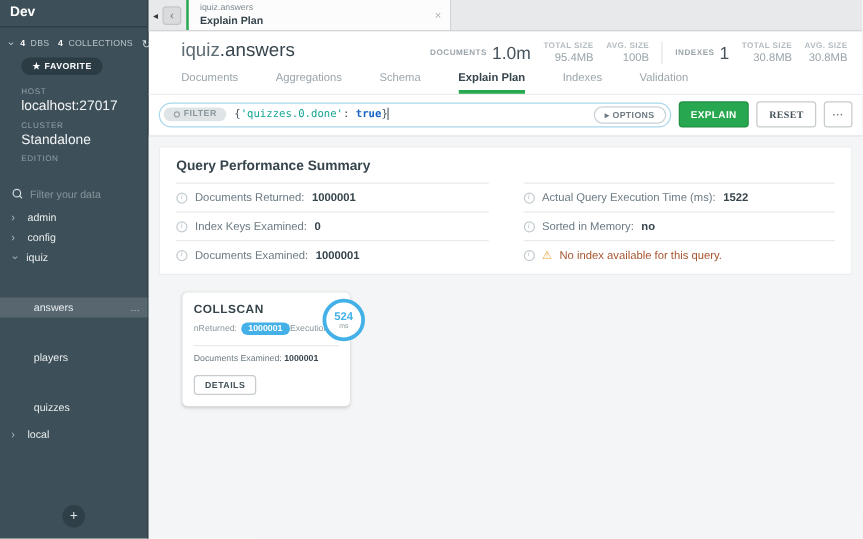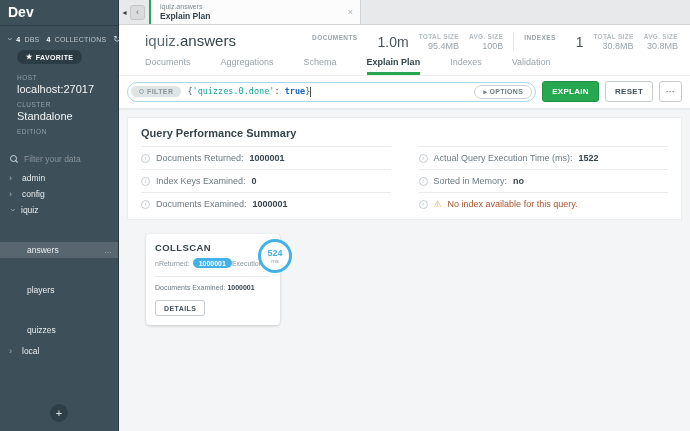--- a/index.html
+++ b/index.html
@@ -1,21 +1,21 @@
 <!DOCTYPE html>
 <html><head>
 <meta charset="utf-8">
 <style>
   * { box-sizing: border-box; margin: 0; padding: 0; }
   html,body { width:690px; height:431px; overflow:hidden; }
   body { font-family:"Liberation Sans", sans-serif; display:flex; background:#f4f5f6; }
 
   
   .sidebar { width:119px; flex-shrink:0; background:#3d4f58; color:#e9edee; display:flex; flex-direction:column; border-right:1px solid #29363d; }
-  .sb-title { font-size:14px; font-weight:bold; color:#fff; padding:4px 8px 5px; border-bottom:1px solid #2e3e46; }
+  .sb-title { font-size:11px; font-weight:bold; color:#fff; padding:4px 8px 5px; border-bottom:1px solid #2e3e46; }
   .sb-counts { display:flex; align-items:center; padding:8px 8px 2px; font-size:7px; color:#b9c4c9; letter-spacing:.2px; }
   .sb-counts .caret { font-size:9px; color:#b9c4c9; display:inline-block; transform:rotate(90deg); margin-right:5px; cursor:pointer; }
   .sb-counts .cnt { font-weight:bold; color:#fff; margin-right:2px; }
   .sb-counts .grp { margin-right:7px; white-space:nowrap; }
   .sb-refresh { margin-left:auto; font-size:9px; color:#cfd8db; cursor:pointer; }
   .fav-pill { display:inline-flex; align-items:center; gap:3px; background:#2b3c45; border-radius:9px; padding:3px 9px; font-size:7px; font-weight:bold; color:#fff; letter-spacing:.4px; margin:4px 0 7px 17px; cursor:pointer; align-self:flex-start; }
   .fav-pill .star { font-size:7px; }
   .sb-info { padding:3px 8px 3px 17px; }
   .sb-info .lbl { font-size:6.5px; color:#93a1a8; letter-spacing:.5px; margin-bottom:2px; }
   .sb-info .val { font-size:11px; color:#f2f4f5; }
@@ -44,21 +44,21 @@
   .tab { width:212px; background:#fcfcfd; border-left:2px solid #27a74f; border-right:1px solid #d2d4d6; padding:3px 6px 0 9px; position:relative; cursor:pointer; }
   .tab .ns { font-size:7px; color:#7e8a90; }
   .tab .vw { font-size:8.5px; font-weight:bold; color:#36444c; margin-top:1px; }
   .tab .close { position:absolute; right:7px; top:7px; color:#a7b0b5; font-size:9px; cursor:pointer; }
 
   
   .hdr { display:flex; align-items:flex-start; justify-content:space-between; padding:7px 12px 0 26px; }
   .ns-title { font-size:15px; color:#36444c; }
   .ns-title .db { color:#5d6c74; }
   .stats { display:flex; align-items:center; gap:10px; padding-top:1px; }
-  .stat-big { display:flex; align-items:flex-start; gap:20px; }
+  .stat-big { display:flex; align-items:center; gap:4px; }
   .stat-big .k { font-size:6.5px; font-weight:bold; color:#9aa5ab; letter-spacing:.4px; }
   .stat-big .v { font-size:14px; color:#46545d; }
   .stat-sm { text-align:right; }
   .stat-sm .k { font-size:6.5px; font-weight:bold; color:#b3bcc1; letter-spacing:.3px; }
   .stat-sm .v { font-size:9px; color:#9aa5ab; margin-top:1px; }
   .stat-div { width:1px; height:18px; background:#e3e6e8; }
 
   
   .navtabs { display:flex; gap:30px; padding:6px 12px 0 26px; border-bottom:1px solid #ebedee; }
   .navtab { font-size:9px; color:#9aa5ab; padding-bottom:5px; cursor:pointer; white-space:nowrap; }
@@ -69,21 +69,21 @@
   .qpill { flex:1; height:20px; border:1px solid #a9d7ec; border-radius:12px; display:flex; align-items:center; padding:0 3px 0 3px; background:#fff; cursor:text; min-width:0; }
   .fbadge { display:inline-flex; align-items:center; gap:3px; background:#dfe4e6; color:#8a969c; border-radius:8px; padding:2px 8px; font-size:7px; font-weight:bold; letter-spacing:.4px; flex-shrink:0; }
   .fbadge .dot { width:5px; height:5px; border:1px solid #9aa5ab; border-radius:50%; display:inline-block; }
   .qcode { font-family:"DejaVu Sans Mono", monospace; font-size:8.5px; color:#44525a; margin-left:6px; white-space:nowrap; overflow:hidden; }
   .qcode .str { color:#13a591; }
   .qcode .bool { color:#1862c6; font-weight:bold; }
   .qcursor { display:inline-block; width:1px; height:10px; background:#44525a; vertical-align:middle; }
   .opts { margin-left:auto; border:1px solid #c9d2d6; border-radius:9px; padding:2px 8px; font-size:7px; font-weight:bold; color:#6e7b82; background:#fff; letter-spacing:.3px; cursor:pointer; flex-shrink:0; }
   .btn { border-radius:3px; font-size:8px; font-weight:bold; padding:5px 9px; cursor:pointer; letter-spacing:.3px; }
   .btn-explain { background:#27a74f; color:#fff; border:1px solid #219044; }
-  .btn-reset { background:#fff; color:#43525a; border:1px solid #c6cbce; }
+  .btn-reset { background:#fff; color:#43525a; border:1px solid #c6cbce;font-family:Liberation Serif, serif; }
   .btn-more { background:#fff; color:#6e7b82; border:1px solid #c6cbce; padding:5px 6px; }
 
   
   .vdrow { background:#f5f6f7; border-bottom:1px solid #e0e3e5; display:flex; align-items:center; gap:8px; padding:4px 12px 4px 12px; }
   .vdrow .lbl { font-size:7.5px; color:#8b969c; letter-spacing:.3px; }
   .seg { display:flex; border:1px solid #c5cbcf; border-radius:3px; overflow:hidden; }
   .seg button { font-family:"Liberation Sans",sans-serif; font-size:7.5px; font-weight:bold; color:#52606a; padding:4px 10px; border:none; background:#eef0f1; cursor:pointer; letter-spacing:.3px; }
   .seg button.active { background:#fff; }
   .seg button + button { border-left:1px solid #c5cbcf; }
 

